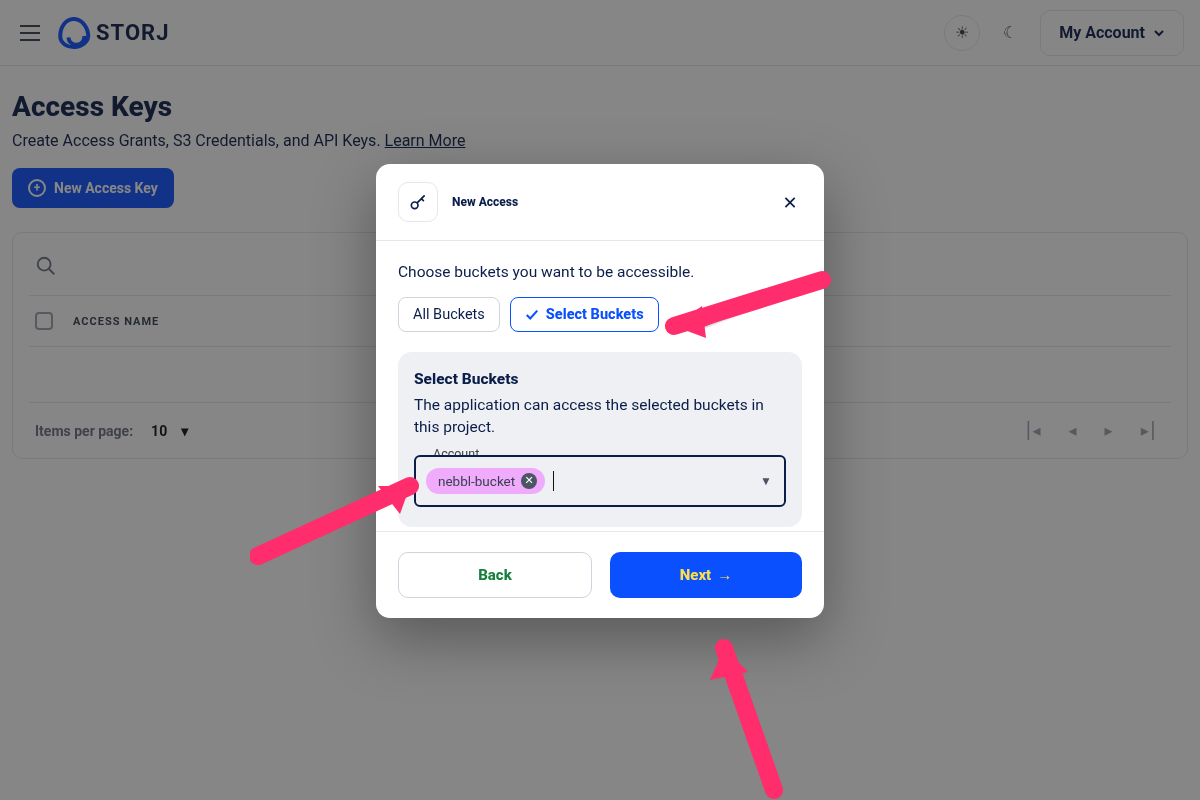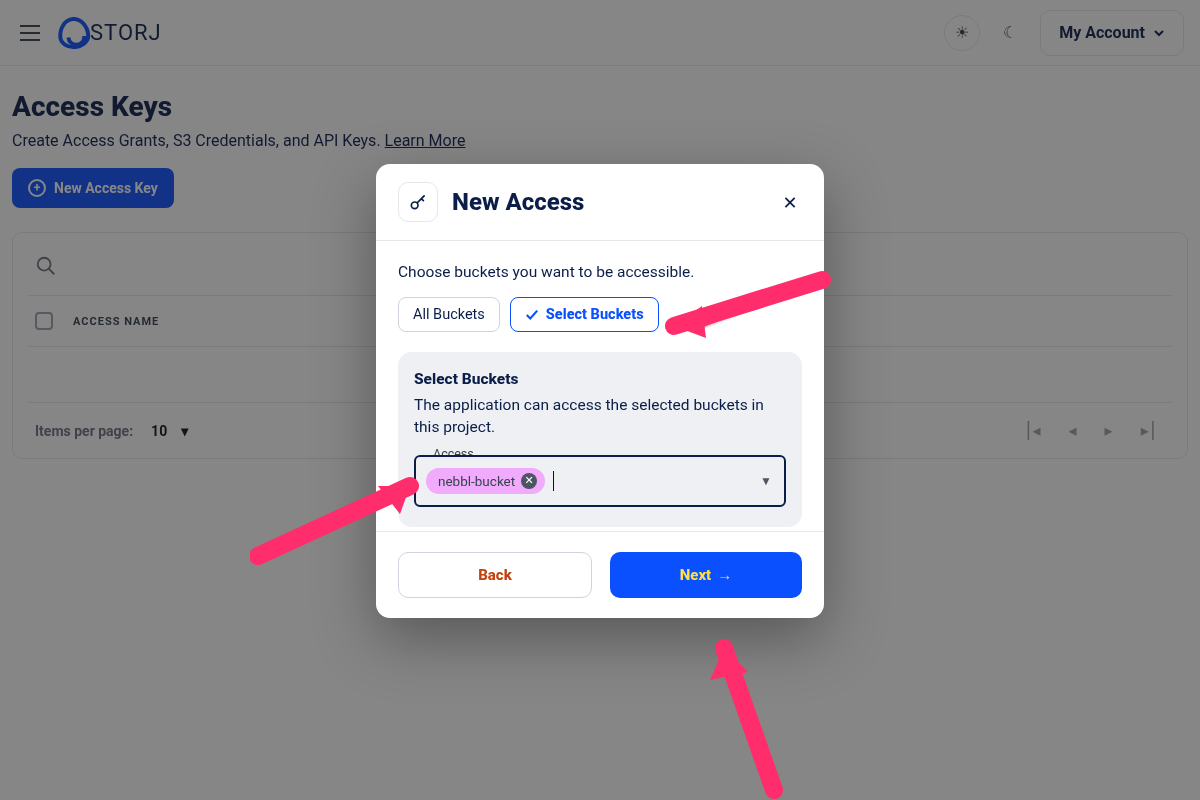--- a/index.html
+++ b/index.html
@@ -16,21 +16,21 @@
   .topbar {
     height: 66px;
     display: flex;
     align-items: center;
     padding: 0 16px;
     border-bottom: 1px solid #e5e7eb;
     justify-content: space-between;
   }
   .topbar-left { display: flex; align-items: center; gap: 14px; }
   .menu-btn { width: 28px; height: 28px; display:flex; align-items:center; justify-content:center; color:#374151; cursor:pointer;}
-  .logo { display:flex; align-items:center; gap:0; font-weight:400; font-size:22px; letter-spacing:1px; color:#0b1e4a;}
+  .logo { display:flex; align-items:center; gap:6px; font-weight:700; font-size:22px; letter-spacing:1px; color:#0b1e4a;}
   .logo-mark{ width:32px; height:32px; border:4px solid #0b50ff; border-radius:50% 50% 50% 50% / 60% 60% 40% 40%; position:relative; transform:rotate(-5deg);}
   .logo-mark::after{content:""; position:absolute; width:12px; height:12px; border:4px solid #0b50ff; border-radius:50%; top:6px; left:4px; border-top-color:transparent; border-left-color:transparent; transform:rotate(45deg);}
   .topbar-right { display:flex; align-items:center; gap:12px;}
   .theme-btn{ width:36px; height:36px; border-radius:50%; border:1px solid #e5e7eb; display:flex; align-items:center; justify-content:center; color:#374151; cursor:pointer;}
   .account-btn{ height:46px; padding:0 18px; border:1px solid #e5e7eb; border-radius:10px; font-weight:700; display:flex; align-items:center; gap:8px; color:#0b1e4a; cursor:pointer;}
   .chev{ width:12px;height:12px;display:inline-block;}
   
   .page { padding: 24px 12px 12px 12px; }
   .page-title{ font-size:28px; font-weight:800; color:#0b1e4a; margin-bottom:8px;}
   .page-sub{ font-size:16px; color:#0b1e4a; margin-bottom:18px;}
@@ -48,41 +48,41 @@
   .pager-left{ display:flex; align-items:center; gap:18px;font-weight:bold;}
   .pager-select{ display:flex; align-items:center; gap:14px; color:#111;}
   .pager-right{ display:flex; gap:28px; color:#9ca3af; font-size:16px; padding-right:8px;}
   .pager-right span{cursor:pointer;}
   
   .overlay{ position:absolute; inset:0; background:rgba(23,23,23,0.52);}
   
   .modal{ position:absolute; top:164px; left:376px; width:448px; background:#fff; border-radius:14px; box-shadow:0 20px 60px rgba(0,0,0,0.35); overflow:hidden;}
   .modal-header{ display:flex; align-items:center; padding:18px 22px; gap:14px; border-bottom:1px solid #e5e7eb;}
   .modal-key-icon{ width:40px;height:40px;border:1px solid #e5e7eb;border-radius:10px; display:flex;align-items:center;justify-content:center; color:#0b1e4a;}
-  .modal-title{ font-size:24px; font-weight:800; color:#0b1e4a; flex:1;}
+  .modal-title{ font-size:12px; font-weight:800; color:#0b1e4a; flex:1;}
   .close-btn{ width:24px;height:24px; display:flex;align-items:center;justify-content:center; color:#0b1e4a; cursor:pointer; font-size:18px;}
   .modal-body{ padding:22px 22px 4px 22px;}
   .modal-desc{ font-size:15.5px; color:#0b1e4a; margin-bottom:16px;}
   .seg-row{ display:flex; gap:10px; margin-bottom:20px;}
   .seg{ padding:8px 14px; border:1px solid #cfd4dc; border-radius:8px; font-size:14.5px; color:#0b1e4a; cursor:pointer; display:flex; align-items:center; gap:7px;}
   .seg.active{ border-color:#0b50ff; color:#0b50ff; font-weight:800;}
   .seg .check{ width:14px;height:14px; color:#0b50ff;}
   .select-panel{ background:#eef0f3; border-radius:14px; padding:18px 16px 20px 16px;}
   .sp-title{ font-weight:800; color:#0b1e4a; font-size:15.5px; margin-bottom:6px;}
   .sp-desc{ color:#0b1e4a; font-size:15.5px; line-height:1.45; margin-bottom:16px;}
   .field-wrap{ position:relative;}
   .field-label{ position:absolute; top:-9px; left:14px; background:#eef0f3; padding:0 5px; font-size:12.5px; color:#3b3f46;}
   .combobox{ border:2px solid #0b1e4a; border-radius:6px; min-height:52px; display:flex; align-items:center; padding:6px 38px 6px 10px; position:relative; background:#eef0f3;}
   .chip{ background:#f0abfc; color:#374151; font-size:13.5px; padding:5px 8px 5px 12px; border-radius:14px; display:flex; align-items:center; gap:6px;}
   .chip-x{ width:16px;height:16px;border-radius:50%;background:#4b5563;color:#fff;display:flex;align-items:center;justify-content:center;font-size:11px;cursor:pointer;}
   .caret{ position:absolute; right:12px; top:50%; transform:translateY(-50%); color:#4b5563; font-size:12px; cursor:pointer;}
   .text-cursor{ width:1px; height:20px; background:#111; margin-left:8px;}
   .modal-footer{ border-top:1px solid #e5e7eb; padding:20px 22px; display:flex; gap:18px;}
   .btn{ flex:1; height:46px; border-radius:10px; font-weight:800; font-size:15px; display:flex; align-items:center; justify-content:center; gap:6px; cursor:pointer;}
-  .btn-outline{ border:1px solid #cfd4dc; color:#c2410c; background:#fff;}
+  .btn-outline{ border:1px solid #cfd4dc; color:#15803d; background:#fff;}
   .btn-primary{ background:#0b50ff; color:#fde047;}
   
   .arrow{ position:absolute; pointer-events:none;}
 </style>
 </head>
 <body>
 
 <div class="topbar">
   <div class="topbar-left">
     <div class="menu-btn">
@@ -176,21 +176,21 @@
         <svg class="check" viewBox="0 0 16 16">
             <path d="M2 8l4 4 8-9" stroke="currentColor" stroke-width="2.4" fill="none"></path>
           </svg>
         <span>Select Buckets</span>
       </div>
     </div>
     <div class="select-panel">
       <div class="sp-title">Select Buckets</div>
       <div class="sp-desc">The application can access the selected buckets in this project.</div>
       <div class="field-wrap">
-        <div class="field-label">Access</div>
+        <div class="field-label">Account</div>
         <div class="combobox">
           <div class="chip">
             <span>nebbl-bucket</span>
             <span class="chip-x">
               <span>✕</span>
             </span>
           </div>
           <div class="text-cursor"></div>
           <div class="caret">▼</div>
         </div>

